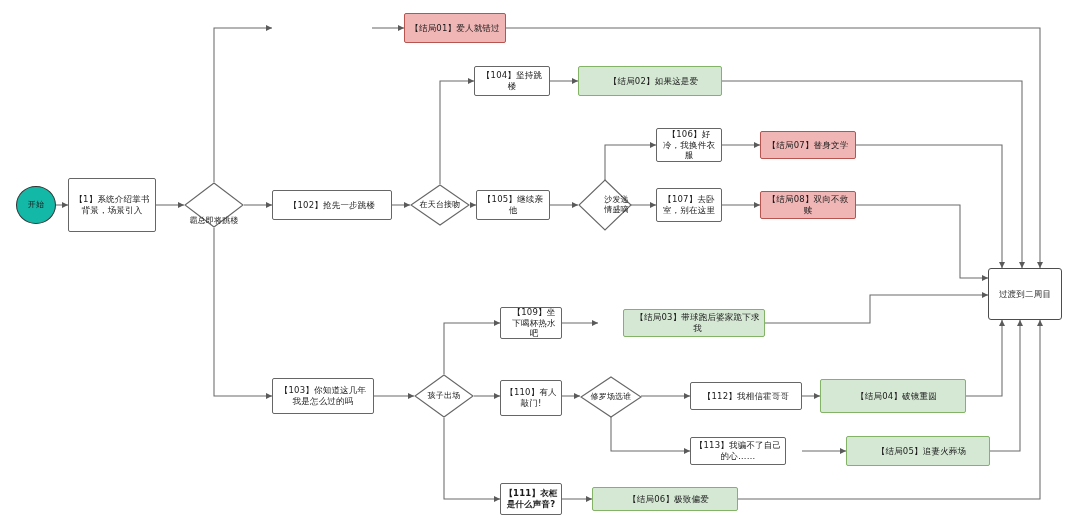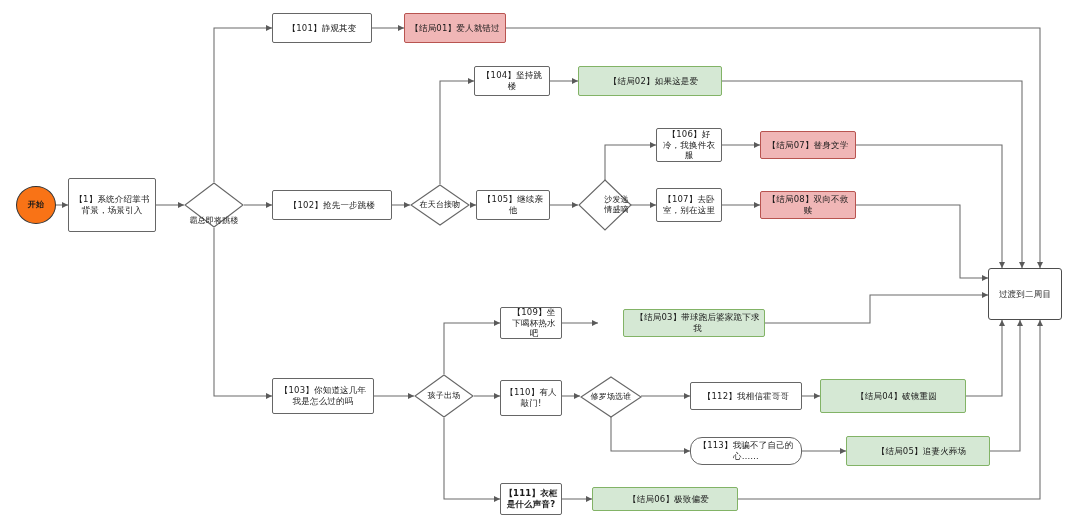--- a/index.html
+++ b/index.html
@@ -5,21 +5,21 @@
   html,body{margin:0;padding:0;background:#ffffff;}
   body{font-family:"DejaVu Sans","Liberation Sans",sans-serif;}
   #canvas{position:relative;width:1080px;height:525px;background:#ffffff;overflow:hidden;}
   #edges{position:absolute;left:0;top:0;width:1080px;height:525px;}
   .node{position:absolute;box-sizing:border-box;display:flex;align-items:center;
         justify-content:center;text-align:center;line-height:1.25;
         color:#1a1a1a;font-size:8.5px;letter-spacing:.2px;padding:2px 3px;}
   .rect{border:1.1px solid #666666;background:#ffffff;border-radius:2px;}
   .pink{border:1.1px solid #b85450;background:#f0b6b6;border-radius:2px;}
   .green{border:1.1px solid #82b366;background:#d5e8d4;border-radius:2px;padding-left:10px;}
-  .start{border:1.3px solid #333333;background:#f97316;border-radius:50%;font-size:8px;font-weight:bold;}
+  .start{border:1.3px solid #333333;background:#14b8a6;border-radius:50%;font-size:8px;}
   .end{border:1.3px solid #4d4d4d;background:#ffffff;border-radius:3px;}
   .dia{background:transparent;border:none;}
   .dia .dlabel{position:relative;z-index:2;font-size:8px;}
   .dia svg{position:absolute;left:0;top:0;}
   .nowrap{white-space:nowrap;}
 </style>
 </head>
 <body>
 
 <div id="canvas">
@@ -106,21 +106,20 @@
 
   <div class="node rect" style="left:68px;top:178px;width:88px;height:54px;">【1】系统介绍掌书背景，场景引入</div>
 
   <div class="node dia" style="left:184px;top:182px;width:60px;height:46px;align-items:flex-end;">
     <svg width="60" height="46" viewBox="0 0 60 46">
         <polygon points="30,1 59,23 30,45 1,23" fill="#ffffff" stroke="#666666" stroke-width="1.1"></polygon>
       </svg>
     <span class="dlabel nowrap">霸总即将跳楼</span>
   </div>
 
-  <div class="node rect" style="left:272px;top:13px;width:100px;height:30px;">【101】静观其变</div>
   <div class="node pink" style="left:404px;top:13px;width:102px;height:30px;">【结局01】爱人就错过</div>
 
   <div class="node rect" style="left:272px;top:190px;width:120px;height:30px;">【102】抢先一步跳楼</div>
 
   <div class="node dia" style="left:410px;top:184px;width:60px;height:42px;">
     <svg width="60" height="42" viewBox="0 0 60 42">
         <polygon points="30,1 59,21 30,41 1,21" fill="#ffffff" stroke="#666666" stroke-width="1.1"></polygon>
       </svg>
     <span class="dlabel nowrap">在天台接吻</span>
   </div>
@@ -160,21 +159,21 @@
   <div class="node dia" style="left:580px;top:376px;width:62px;height:42px;">
     <svg width="62" height="42" viewBox="0 0 62 42">
         <polygon points="31,1 61,21 31,41 1,21" fill="#ffffff" stroke="#666666" stroke-width="1.1"></polygon>
       </svg>
     <span class="dlabel nowrap">修罗场选谁</span>
   </div>
 
   <div class="node rect" style="left:690px;top:382px;width:112px;height:28px;">【112】我相信霍哥哥</div>
   <div class="node green" style="left:820px;top:379px;width:146px;height:34px;">【结局04】破镜重圆</div>
 
-  <div class="node rect" style="left:690px;top:437px;width:112px;height:28px;border-radius:12px;">【113】我骗不了自己的心……</div>
+  <div class="node rect" style="left:690px;top:437px;width:96px;height:28px;">【113】我骗不了自己的心……</div>
   <div class="node green" style="left:846px;top:436px;width:144px;height:30px;">【结局05】追妻火葬场</div>
 
   <div class="node rect" style="left:500px;top:483px;width:62px;height:32px;font-weight:bold;">【111】衣柜是什么声音?</div>
   <div class="node green" style="left:592px;top:487px;width:146px;height:24px;">【结局06】极致偏爱</div>
 
   <div class="node end" style="left:988px;top:268px;width:74px;height:52px;">过渡到二周目</div>
 
 </div>
 
 </body></html>

